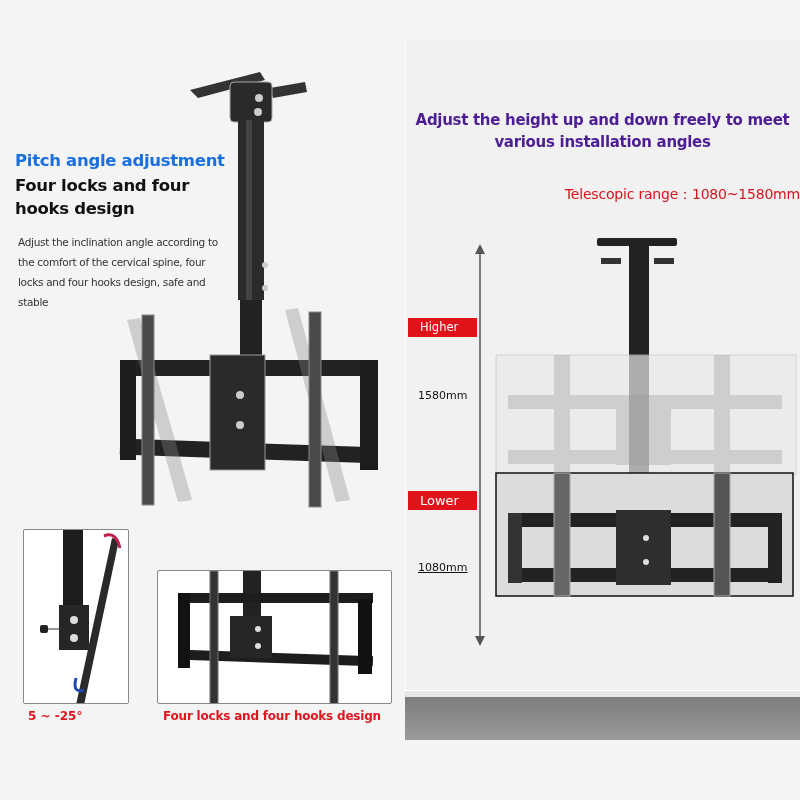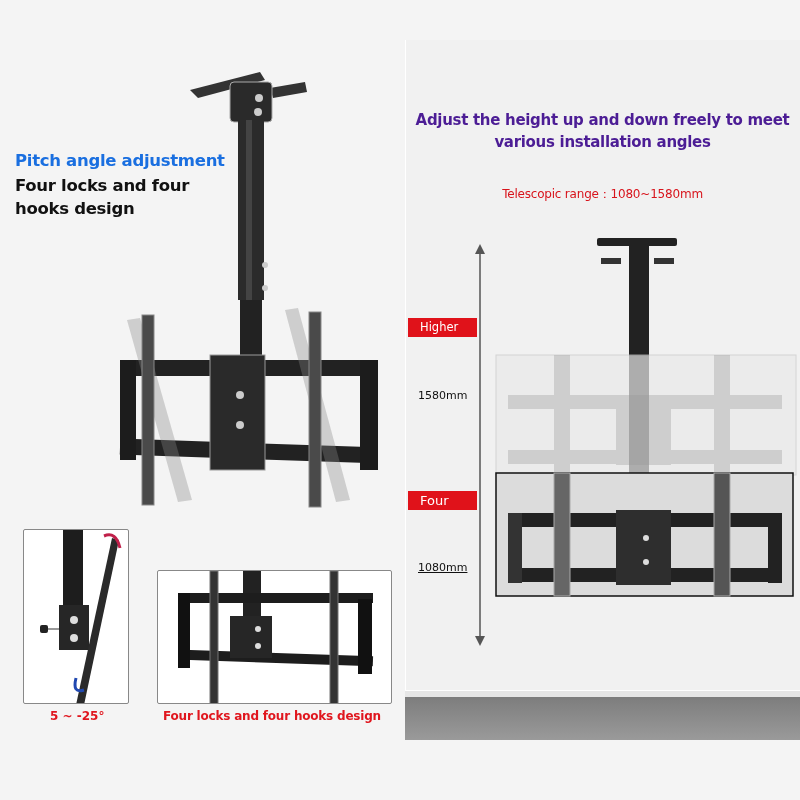--- a/index.html
+++ b/index.html
@@ -12,42 +12,43 @@
     .pitch-title { position: absolute; left: 15px; top: 151px; font-size: 16.5px; font-weight: bold; color: #1a6fe0; letter-spacing: -0.3px; white-space: nowrap; }
     .locks-title { position: absolute; left: 15px; top: 174px; font-size: 16.5px; font-weight: bold; color: #111; line-height: 23px; width: 200px; letter-spacing: -0.3px; }
     .desc { position: absolute; left: 18px; top: 232px; font-size: 10.5px; color: #333; line-height: 20px; width: 215px; letter-spacing: -0.3px; }
 
     
     .mount { position: absolute; left: 110px; top: 40px; width: 290px; height: 470px; }
 
     .inset { position: absolute; background: #fff; border: 1px solid #888; border-radius: 2px; overflow: hidden; }
     .inset-a { left: 23px; top: 529px; width: 106px; height: 175px; }
     .inset-b { left: 157px; top: 570px; width: 235px; height: 134px; }
-    .cap-a { position: absolute; left: 50px; top: 709px; font-size: 12px; font-weight: bold; color: #e0161e; }
+    .cap-a { position: absolute; left: 28px; top: 709px; font-size: 12px; font-weight: bold; color: #e0161e; }
     .cap-b { position: absolute; left: 163px; top: 709px; font-size: 12px; font-weight: bold; color: #e0161e; white-space: nowrap; letter-spacing: -0.2px; }
 
     .r-title { position: absolute; left: 405px; top: 109px; width: 395px; text-align: center; font-size: 15px; font-weight: bold; color: #4c1d95; line-height: 22px; letter-spacing: -0.3px; }
-    .r-range { position: absolute; left: 405px; top: 186px; width: 395px; text-align: center; font-size: 12px; color: #d8141c; letter-spacing: -0.2px; }
+    .r-range { position: absolute; left: 405px; top: 186px; width: 395px; text-align: right; font-size: 14px; color: #d8141c; letter-spacing: -0.2px; }
 
     .badge { position: absolute; left: 408px; background: #e0121a; color: #fff; font-size: 11.5px; padding: 1px 0 1px 12px; width: 69px; height: 19px; line-height: 17px; }
     .badge-high { top: 318px; }
     .badge-low { top: 491px; font-size: 13px; }
     .mm { position: absolute; left: 418px; font-size: 11px; color: #111; margin-top: 48px; }
     .mm-high { top: 341px; }
     .mm-low { top: 513px; text-decoration: underline; }
 
     .floor { position: absolute; left: 405px; top: 697px; width: 395px; height: 43px; background: linear-gradient(#7d7d7d, #9a9a9a); }
     .floor-top { position: absolute; left: 405px; top: 690px; width: 395px; height: 8px; background: #e6e6e6; border-top: 1px solid #fff; }
   </style>
 </head>
 <body>
 
 <div class="left-panel">
   <div class="pitch-title">Pitch angle adjustment</div>
   <div class="locks-title">Four locks and four hooks design</div>
+  <div class="desc">Adjust the inclination angle according to the comfort of the cervical spine, four locks and four hooks design, safe and stable</div>
 
   <svg class="mount" viewBox="0 0 290 470">
 
     <polygon points="80,50 150,32 155,40 88,58" fill="#333"></polygon>
     <polygon points="160,48 195,42 197,52 163,58" fill="#333"></polygon>
     <rect x="120" y="42" width="42" height="40" rx="4" fill="#2a2a2a" stroke="#aaa" stroke-width="1"></rect>
     <circle cx="149" cy="58" r="4" fill="#ccc"></circle>
     <circle cx="148" cy="72" r="4" fill="#ccc"></circle>
 
     <rect x="128" y="80" width="26" height="180" fill="#2b2b2b"></rect>
@@ -137,17 +138,17 @@
     <rect x="148" y="433" width="16" height="123" fill="#666" stroke="#aaa"></rect>
     <rect x="308" y="433" width="16" height="123" fill="#555" stroke="#aaa"></rect>
   </svg>
 </div>
 
 <div class="r-title">Adjust the height up and down freely to meet various installation angles</div>
 <div class="r-range">Telescopic range：1080~1580mm</div>
 
 <div class="badge badge-high">Higher</div>
 <div class="mm mm-high">1580mm</div>
-<div class="badge badge-low">Four</div>
+<div class="badge badge-low">Lower</div>
 <div class="mm mm-low">1080mm</div>
 
 <div class="floor-top"></div>
 <div class="floor"></div>
 
 </body></html>

